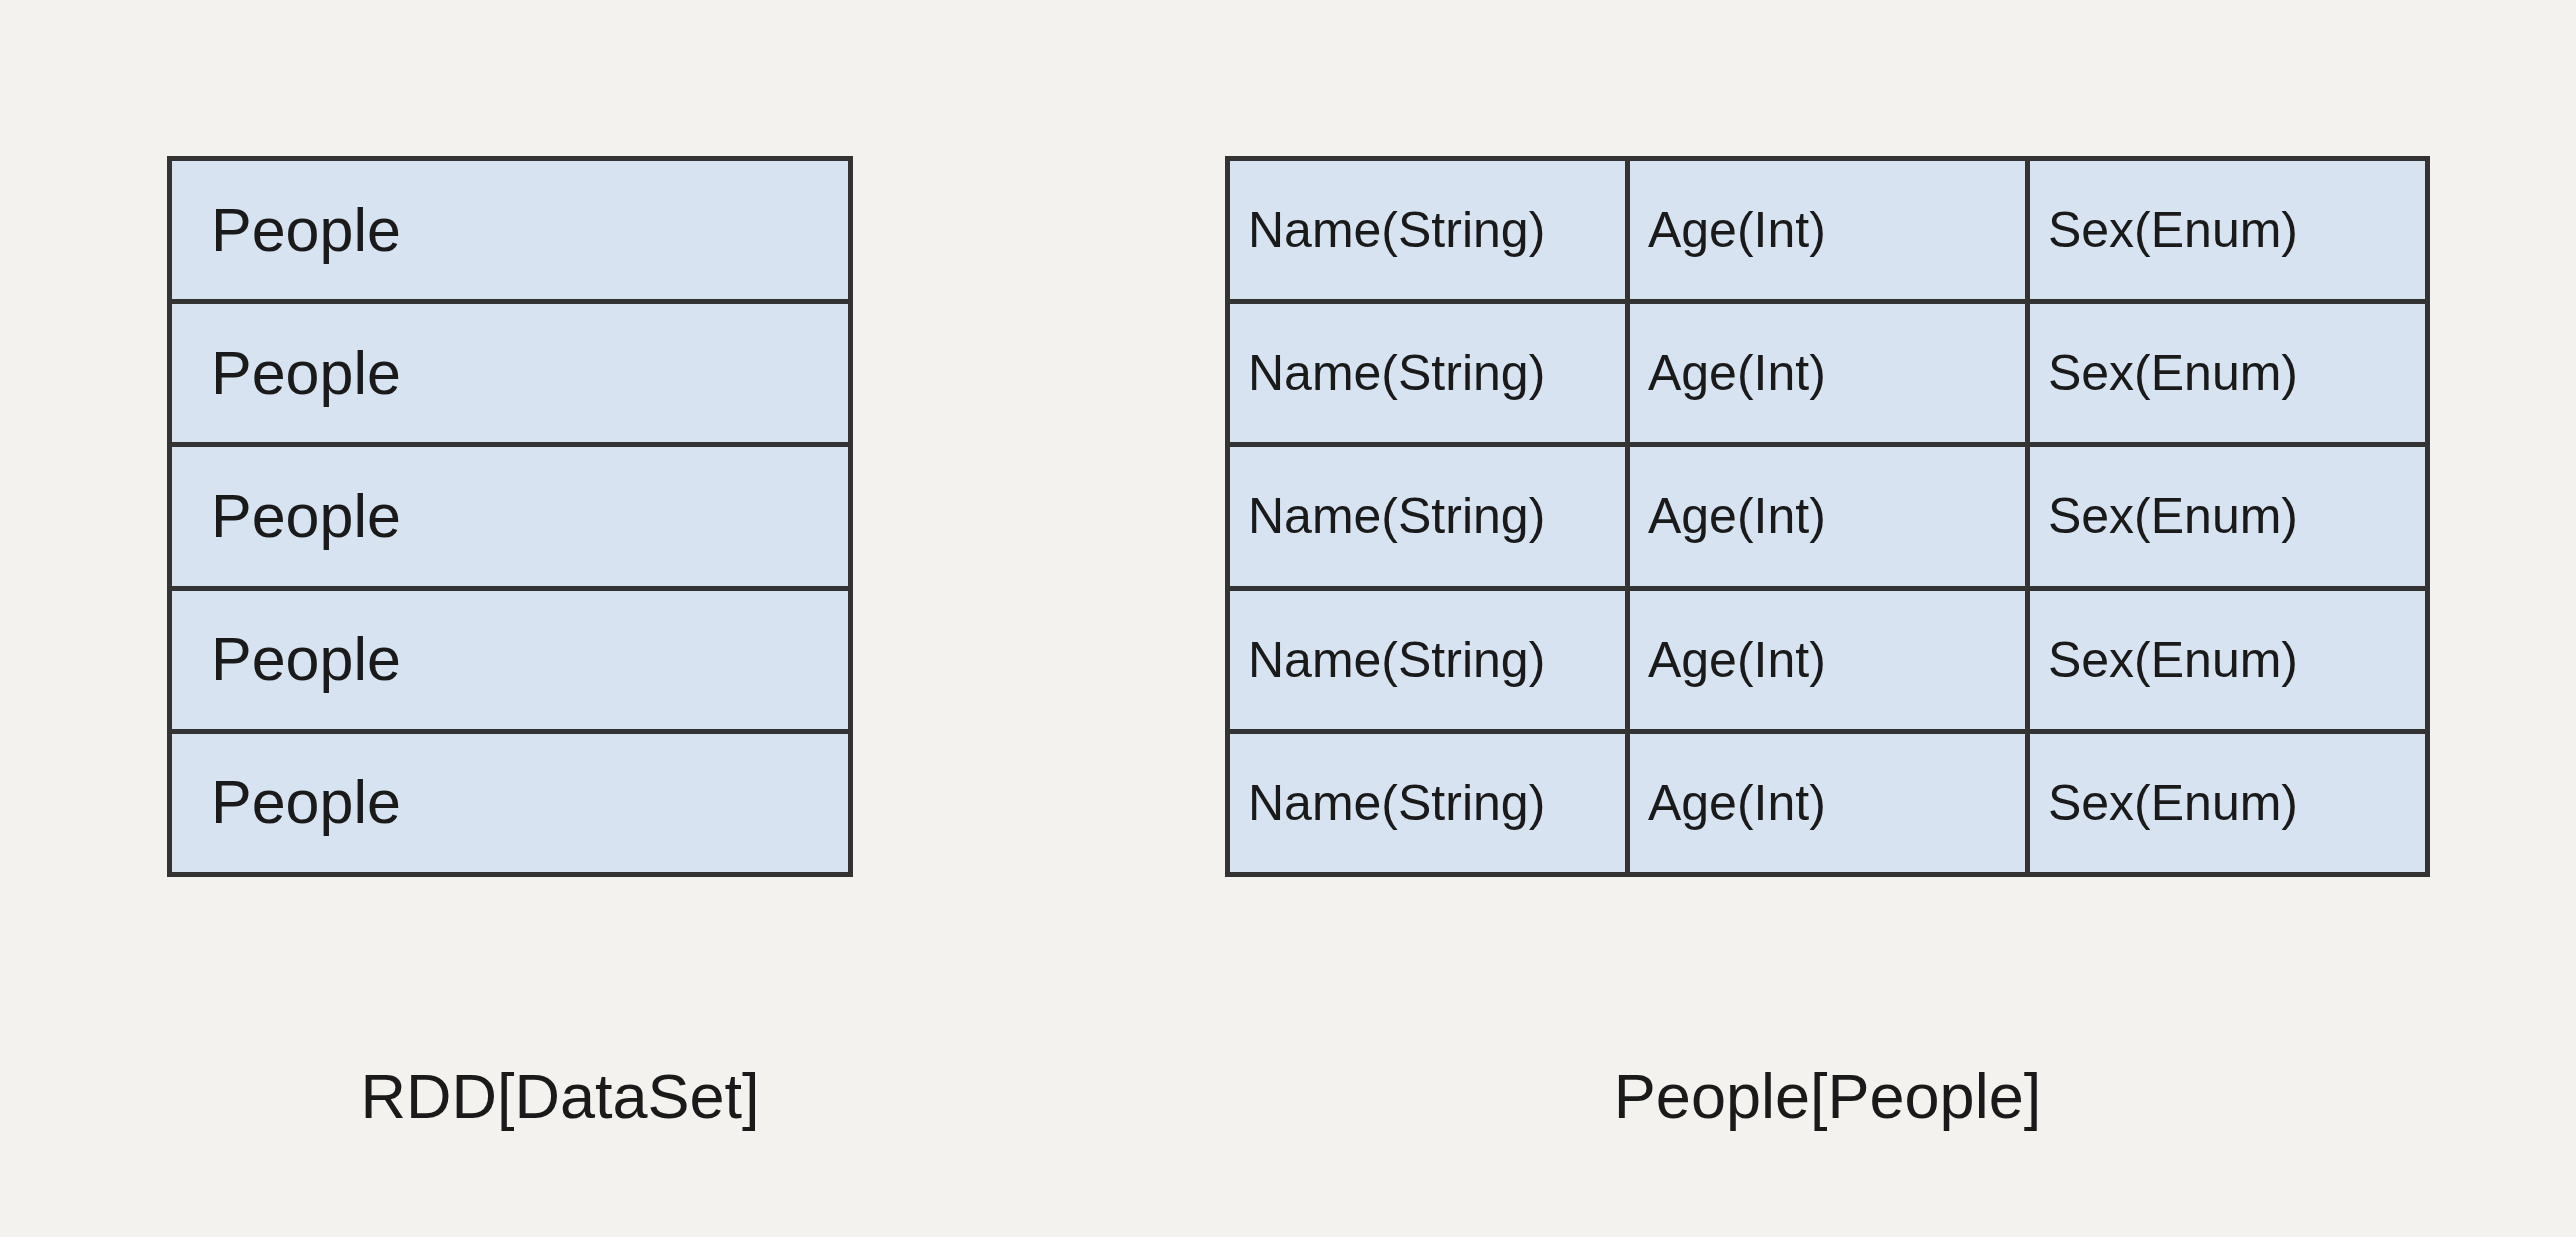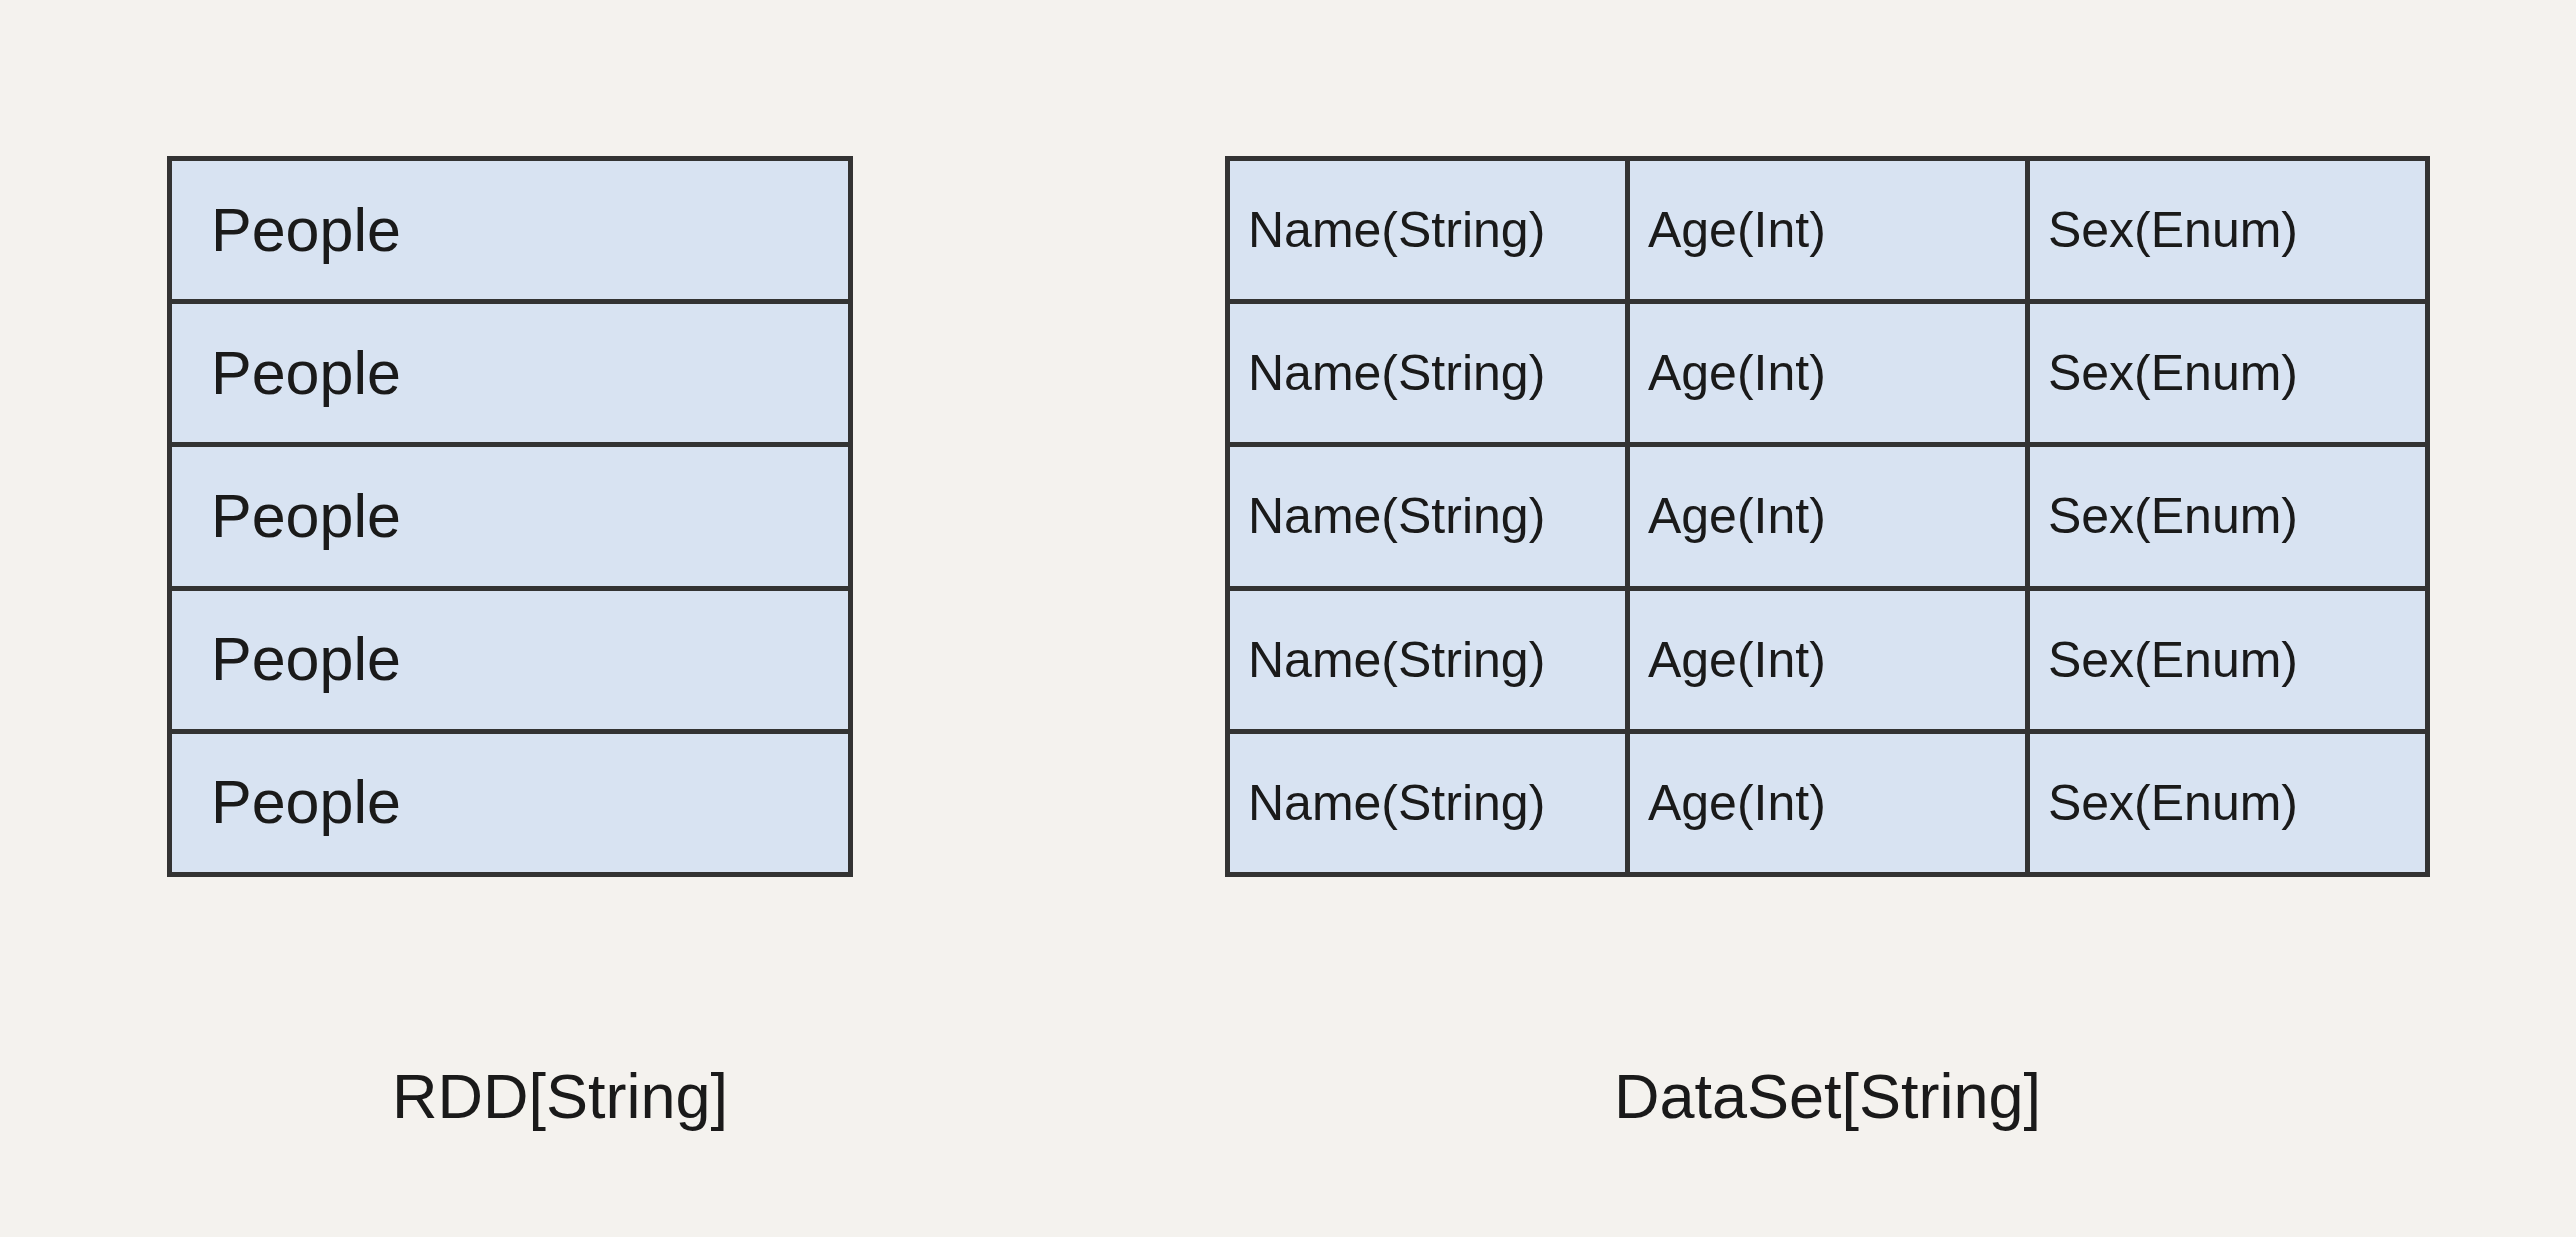--- a/index.html
+++ b/index.html
@@ -106,17 +106,17 @@
     <div class="ds-cell">Age(Int)</div>
     <div class="ds-cell">Sex(Enum)</div>
     <div class="ds-cell">Name(String)</div>
     <div class="ds-cell">Age(Int)</div>
     <div class="ds-cell">Sex(Enum)</div>
     <div class="ds-cell">Name(String)</div>
     <div class="ds-cell">Age(Int)</div>
     <div class="ds-cell">Sex(Enum)</div>
   </div>
 
-  <div class="caption caption-rdd">RDD[String]</div>
-  <div class="caption caption-ds">DataSet[String]</div>
+  <div class="caption caption-rdd">RDD[DataSet]</div>
+  <div class="caption caption-ds">People[People]</div>
 
 </div>
 
 
 </body></html>

